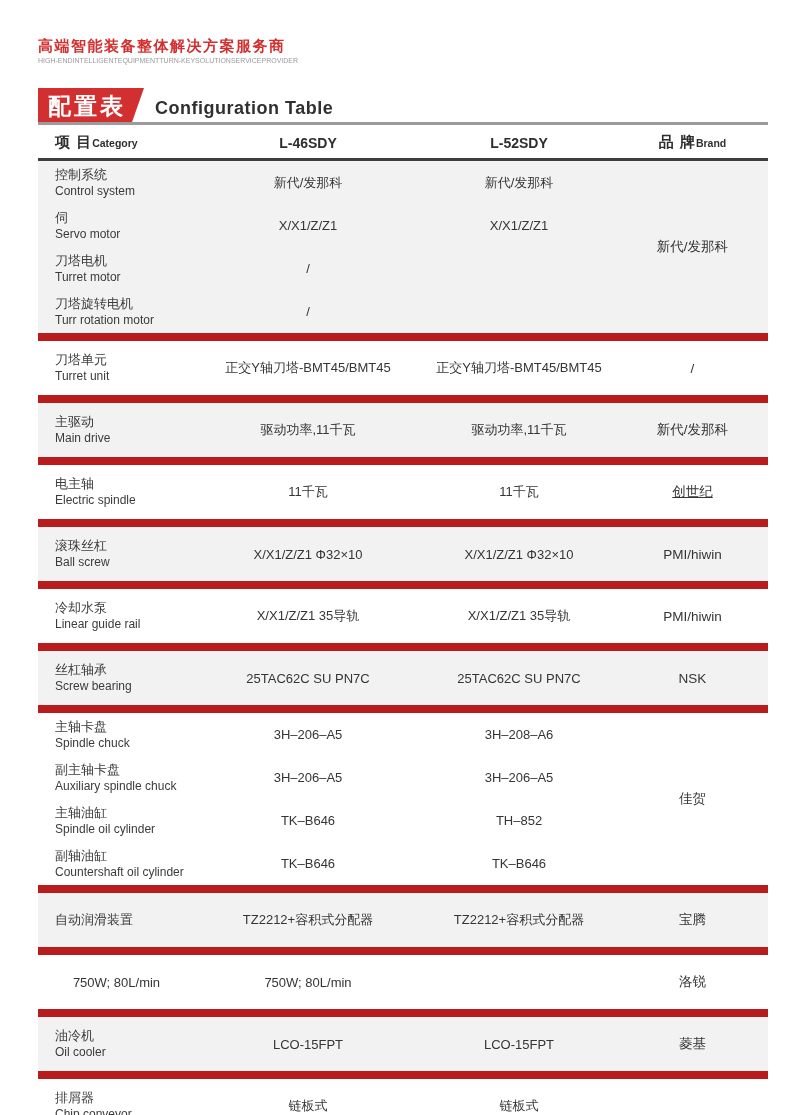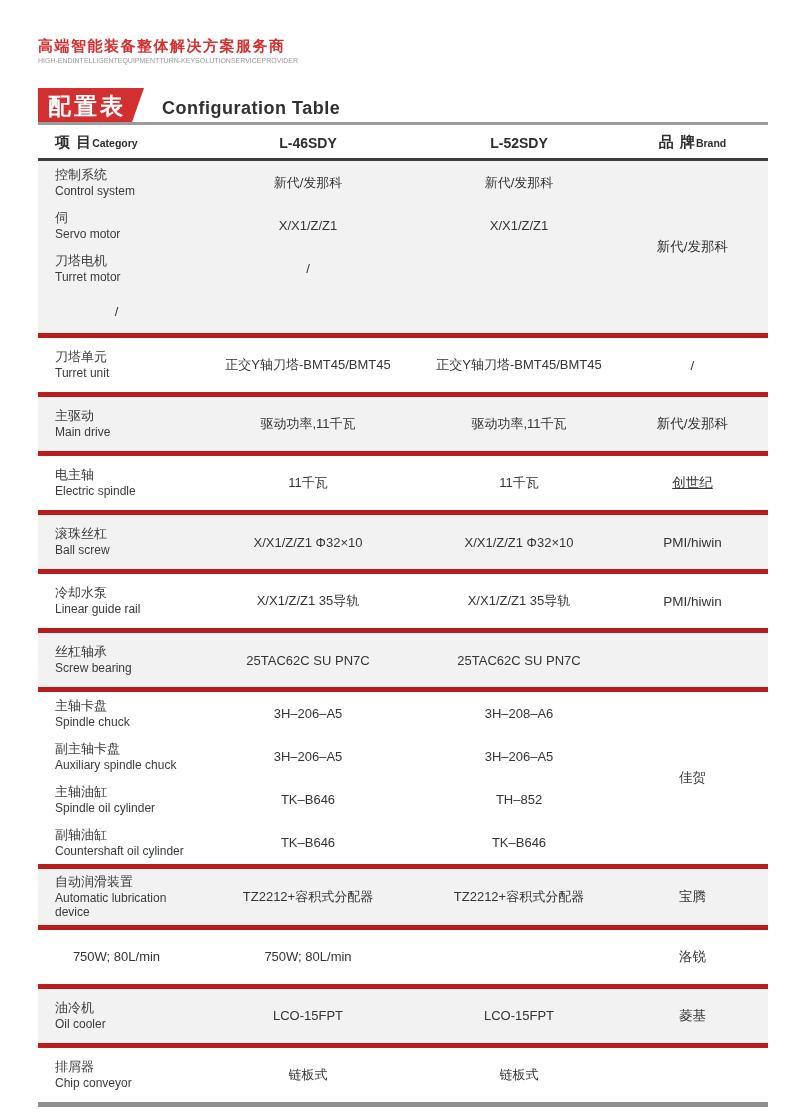--- a/index.html
+++ b/index.html
@@ -10,34 +10,34 @@
   .slogan-zh { position:absolute; left:38px; top:37px; font-size:15px; font-weight:bold;
     color:var(--red); letter-spacing:1.5px; }
   .slogan-en { position:absolute; left:38px; top:57px; font-size:7px; color:#9a9a9a;
     letter-spacing:0px; }
 
   .badge { position:absolute; left:38px; top:88px; width:106px; height:37px;
     background:var(--red); color:#fff; font-size:23px; font-weight:bold; letter-spacing:3px;
     display:flex; align-items:center; justify-content:center; padding-right:8px;
     clip-path:polygon(0 0,100% 0,calc(100% - 13px) 100%,0 100%); }
   .title-en { position:absolute; left:155px; top:98px; font-size:18px; font-weight:bold;
-    color:#303030; letter-spacing:0.5px;margin-left:7px; }
+    color:#303030; letter-spacing:0.5px; }
   .heading-line { position:absolute; left:38px; top:122px; width:730px; height:3px; background:#9b9b9b; }
 
   .thead { position:absolute; left:38px; top:127px; width:730px; height:31px;
     display:grid; grid-template-columns:157px 226px 196px 151px; align-items:center; }
   .thead .h-cat { padding-left:17px; }
   .h-zh { font-size:15px; font-weight:bold; color:#2e2e2e; letter-spacing:1px; }
   .h-en { font-size:10.5px; font-weight:bold; color:#2e2e2e; }
   .h-model { text-align:center; font-size:14px; font-weight:bold; color:#2e2e2e; }
   .thead-line { position:absolute; left:38px; top:158px; width:730px; height:3px; background:#3e3e3e; }
 
   #blocks { position:absolute; left:38px; top:161px; width:730px; }
   .block { display:grid; grid-template-columns:157px 226px 196px 151px;
-    border-bottom:5px solid #b91c1c; }
+    border-bottom:8px solid #b91c1c; }
   .block.gray { background:#f2f2f2; }
   .block.white { background:#ffffff; }
   .block:last-child { border-bottom-color:#8e8e8e; }
   .cell { display:flex; align-items:center; justify-content:center; min-height:43px; }
   .block.single .cell { min-height:54px; }
   .cat { flex-direction:column; align-items:flex-start; justify-content:center;
     padding:5px 0 5px 17px; }
   .cat .zh { font-size:13px; color:#3b3b3b; line-height:1.3; }
   .cat .en { font-size:12px; color:#3b3b3b; line-height:1.2; }
   .val { font-size:13px; color:#353535; text-align:center; }
@@ -79,20 +79,24 @@
           <div class="en">Servo motor</div>
         </div>
         <div class="cell val">X/X1/Z/Z1</div>
         <div class="cell val">X/X1/Z/Z1</div>
         <div class="cell cat">
           <div class="zh">刀塔电机</div>
           <div class="en">Turret motor</div>
         </div>
         <div class="cell val">/</div>
         <div class="cell val"></div>
+        <div class="cell cat">
+          <div class="zh">刀塔旋转电机</div>
+          <div class="en">Turr rotation motor</div>
+        </div>
         <div class="cell val">/</div>
         <div class="cell val"></div>
         <div class="cell brand" style="grid-row: 1 / span 4;">新代/发那科</div>
       </div>
       <div class="block white single">
         <div class="cell cat">
           <div class="zh">刀塔单元</div>
           <div class="en">Turret unit</div>
         </div>
         <div class="cell val">正交Y轴刀塔-BMT45/BMT45</div>
@@ -135,20 +139,21 @@
         <div class="cell val">X/X1/Z/Z1 35导轨</div>
         <div class="cell brand" style="grid-row: 1 / span 1;">PMI/hiwin</div>
       </div>
       <div class="block gray single">
         <div class="cell cat">
           <div class="zh">丝杠轴承</div>
           <div class="en">Screw bearing</div>
         </div>
         <div class="cell val">25TAC62C SU PN7C</div>
         <div class="cell val">25TAC62C SU PN7C</div>
+        <div class="cell brand" style="grid-row: 1 / span 1;">NSK</div>
       </div>
       <div class="block white">
         <div class="cell cat">
           <div class="zh">主轴卡盘</div>
           <div class="en">Spindle chuck</div>
         </div>
         <div class="cell val">3H–206–A5</div>
         <div class="cell val">3H–208–A6</div>
         <div class="cell cat">
           <div class="zh">副主轴卡盘</div>
@@ -166,21 +171,20 @@
           <div class="zh">副轴油缸</div>
           <div class="en">Countershaft oil cylinder</div>
         </div>
         <div class="cell val">TK–B646</div>
         <div class="cell val">TK–B646</div>
         <div class="cell brand" style="grid-row: 1 / span 4;">佳贺</div>
       </div>
       <div class="block gray single">
         <div class="cell cat">
           <div class="zh">自动润滑装置</div>
-          <div class="en">Automatic lubrication device</div>
         </div>
         <div class="cell val">TZ2212+容积式分配器</div>
         <div class="cell val">TZ2212+容积式分配器</div>
         <div class="cell brand" style="grid-row: 1 / span 1;">宝腾</div>
       </div>
       <div class="block white single">
         <div class="cell val">750W; 80L/min</div>
         <div class="cell val">750W; 80L/min</div>
         <div class="cell brand" style="grid-row: 1 / span 1;">洛锐</div>
       </div>

